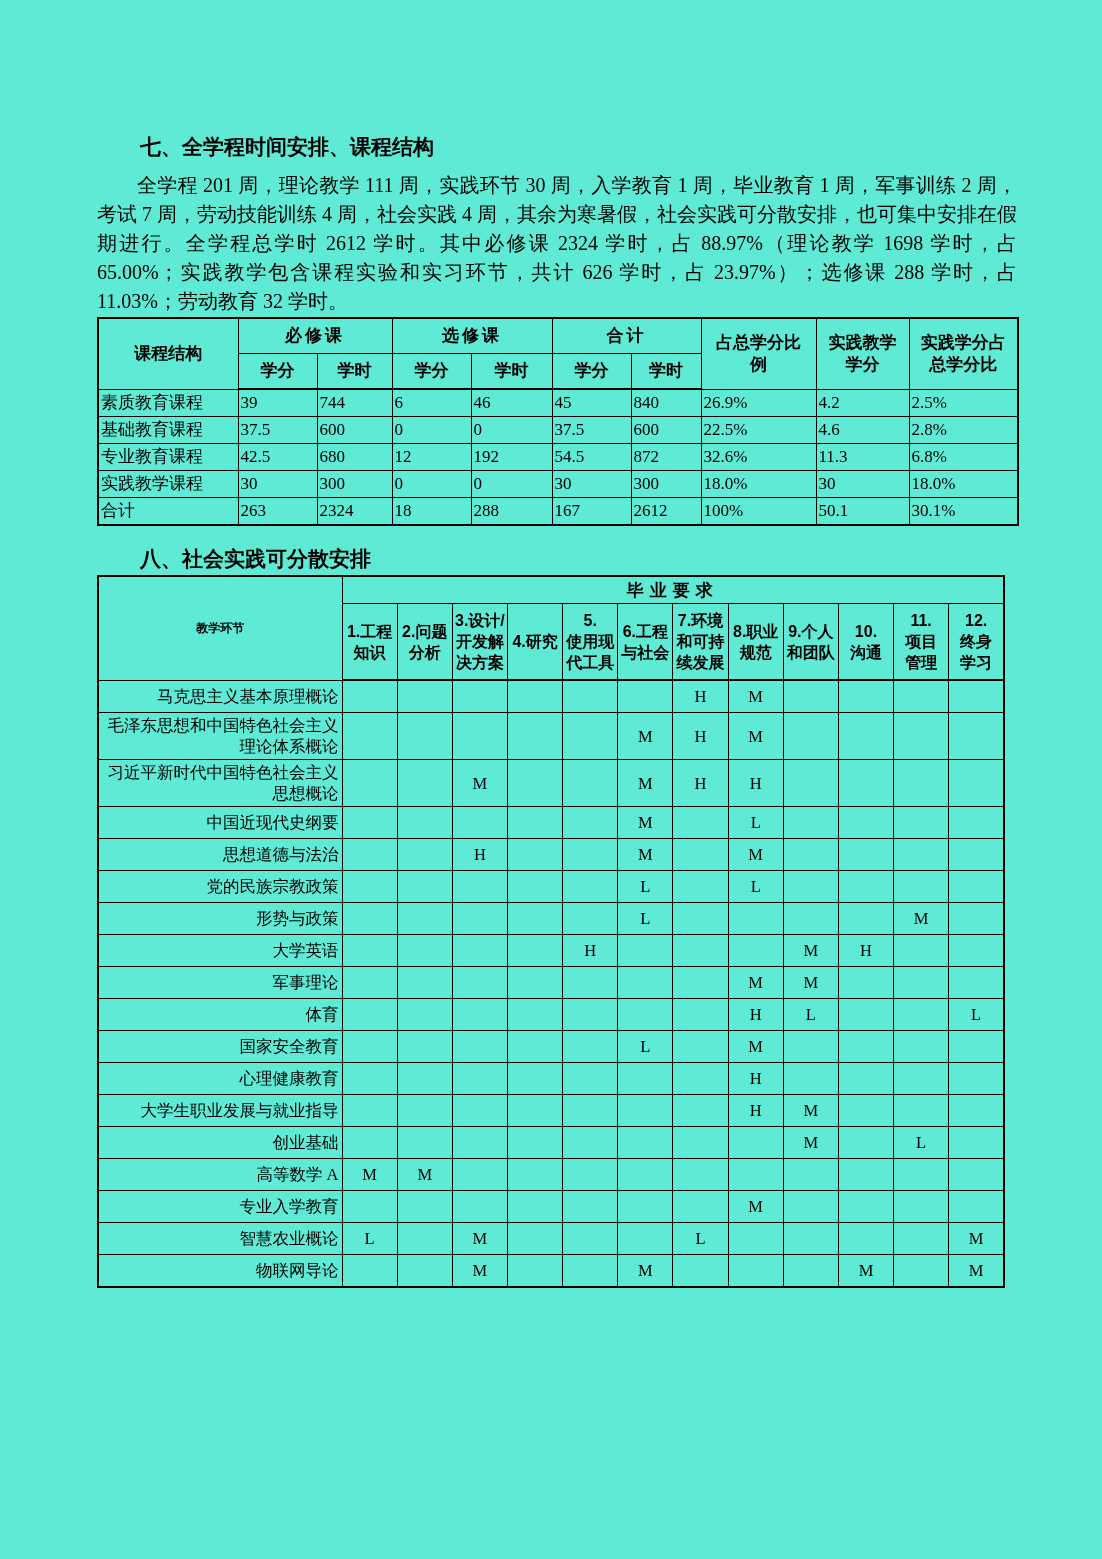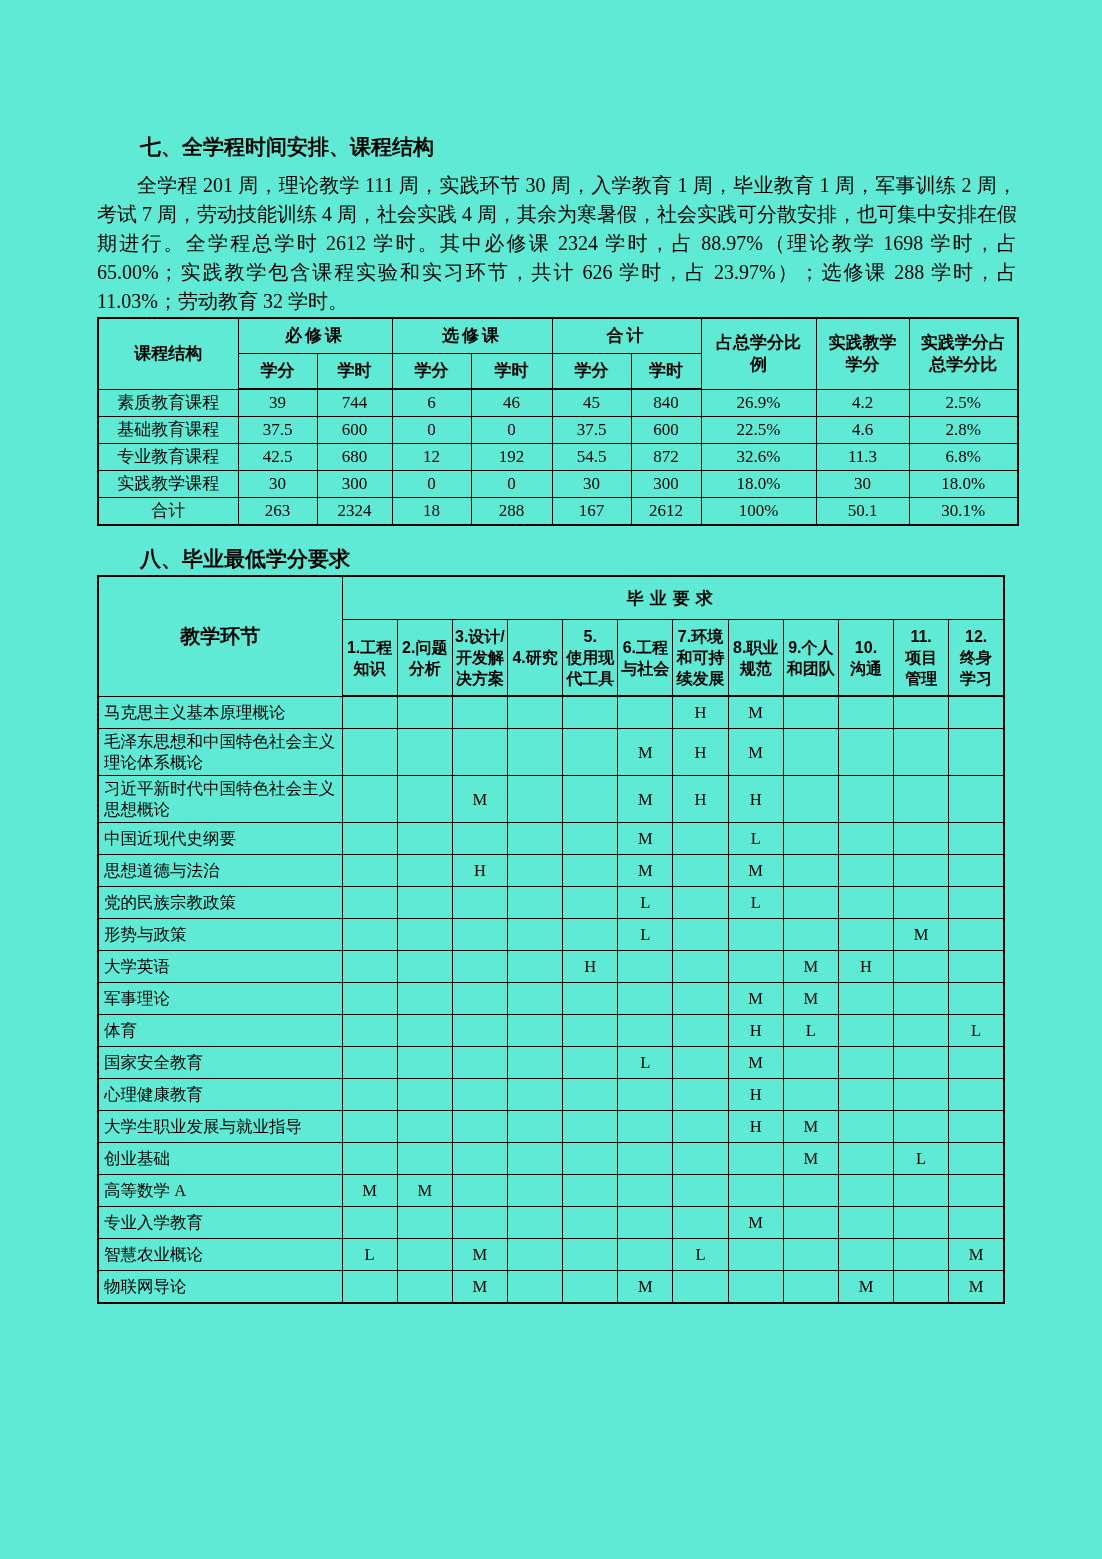--- a/index.html
+++ b/index.html
@@ -60,56 +60,56 @@
     white-space: pre-line;
     margin-left: 36px;
   }
   .t1 thead th.grp { letter-spacing: 3px; }
   .t1 thead tr:last-child th { border-bottom: 2px solid #000; }
   .t1 tbody td {
     font-size: 17px;
     line-height: 20px;
     height: 26px;
     padding: 0 2px;
-    text-align: center;
+    text-align: left;
     vertical-align: middle;
   }
 
   
   .matrix { width: 908px; margin-top: 3px; }
   .matrix th {
     font-family: "Liberation Sans", sans-serif;
     font-weight: 700;
     text-align: center;
     vertical-align: middle;
   }
   .matrix th.grouphead {
     font-size: 17px;
     height: 26px;
     letter-spacing: 6px;
-    padding: 8px;
-  }
-  .matrix th.corner { font-size: 20px; }
+    padding: 0;
+  }
+  .matrix th.corner { font-size: 12px; }
   .matrix th.colhead {
     font-size: 16px;
     line-height: 21px;
     padding: 6px 1px;
     white-space: pre-line;
   }
   .matrix thead tr:last-child th { border-bottom: 2px solid #000; }
   .matrix tbody td {
     font-size: 16.5px;
     line-height: 21px;
     height: 27px;
     padding: 2px 3px;
     text-align: center;
     vertical-align: middle;
   }
   .matrix tbody td:first-child {
-    text-align: left;
+    text-align: right;
     padding-left: 5px;
   }
 </style>
 </head>
 <body>
 
 <div class="page">
   <div class="content">
 
     <h2 class="sec" id="sec7-title">七、全学程时间安排、课程结构</h2>
@@ -208,21 +208,21 @@
             <td>288</td>
             <td>167</td>
             <td>2612</td>
             <td>100%</td>
             <td>50.1</td>
             <td>30.1%</td>
           </tr>
         </tbody>
     </table>
 
-    <h2 class="sec" id="sec8-title">八、毕业最低学分要求</h2>
+    <h2 class="sec" id="sec8-title">八、社会实践可分散安排</h2>
 
 
 
     <table class="matrix">
       <colgroup>
         <col style="width:244px">
         <col>
           <col>
           <col>
           <col>

